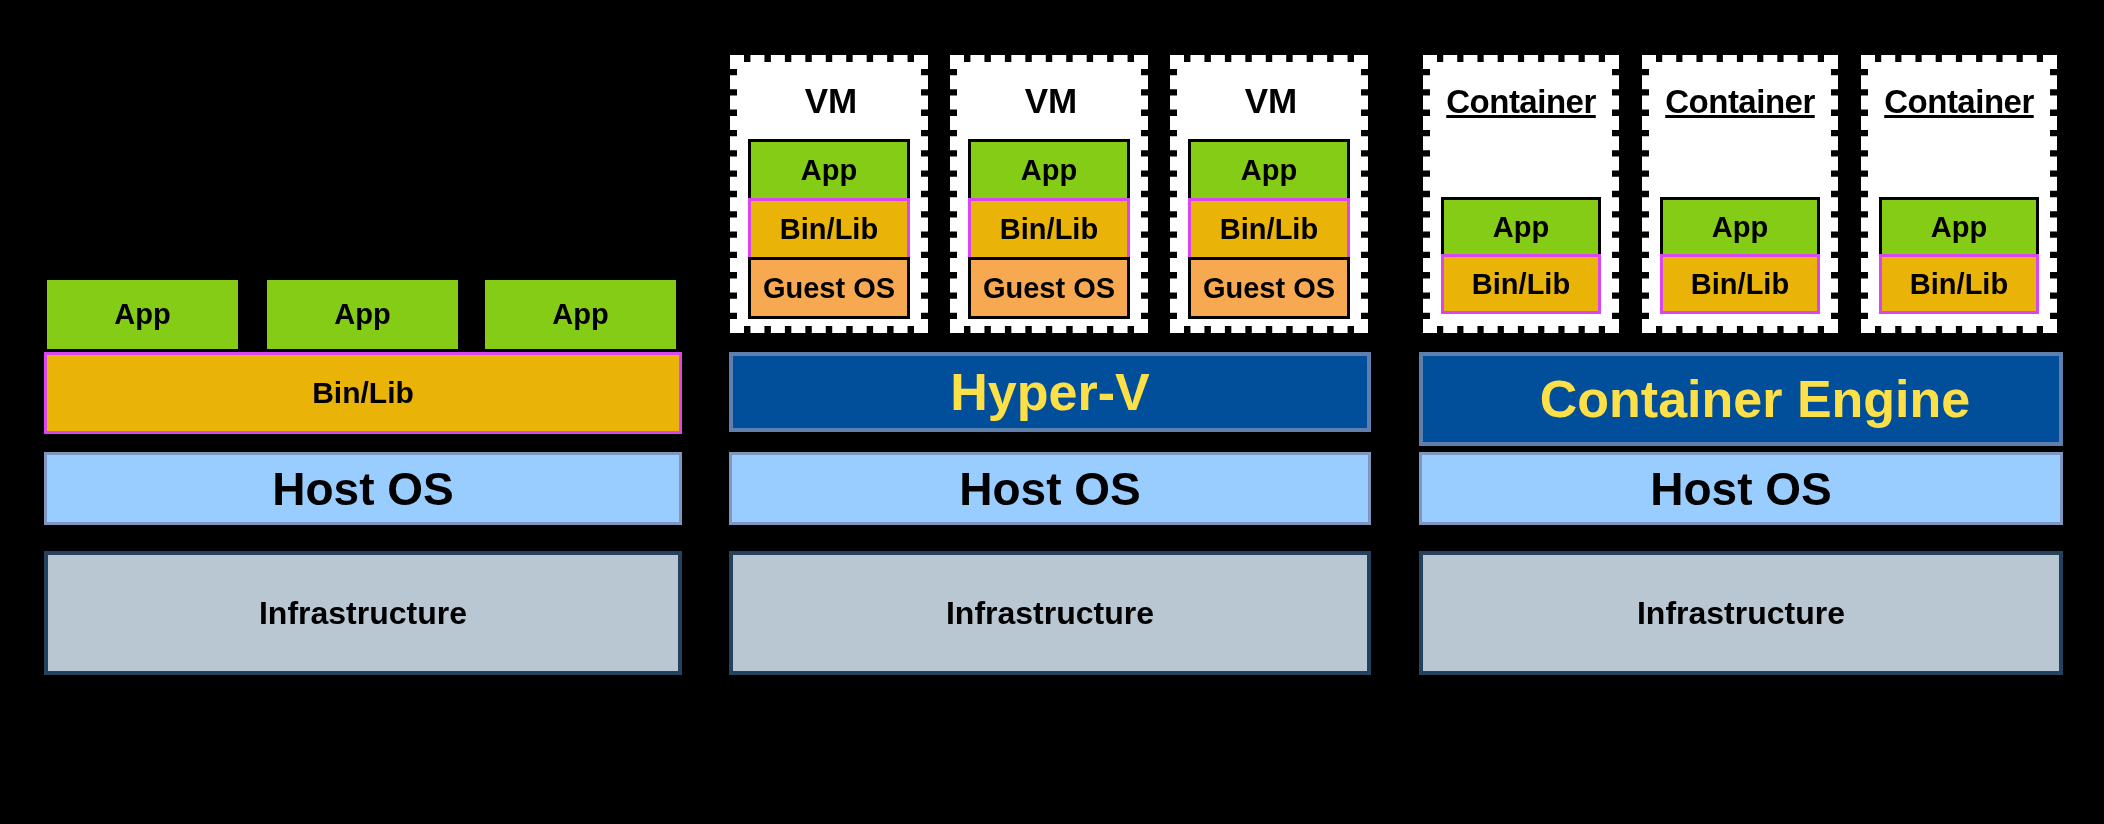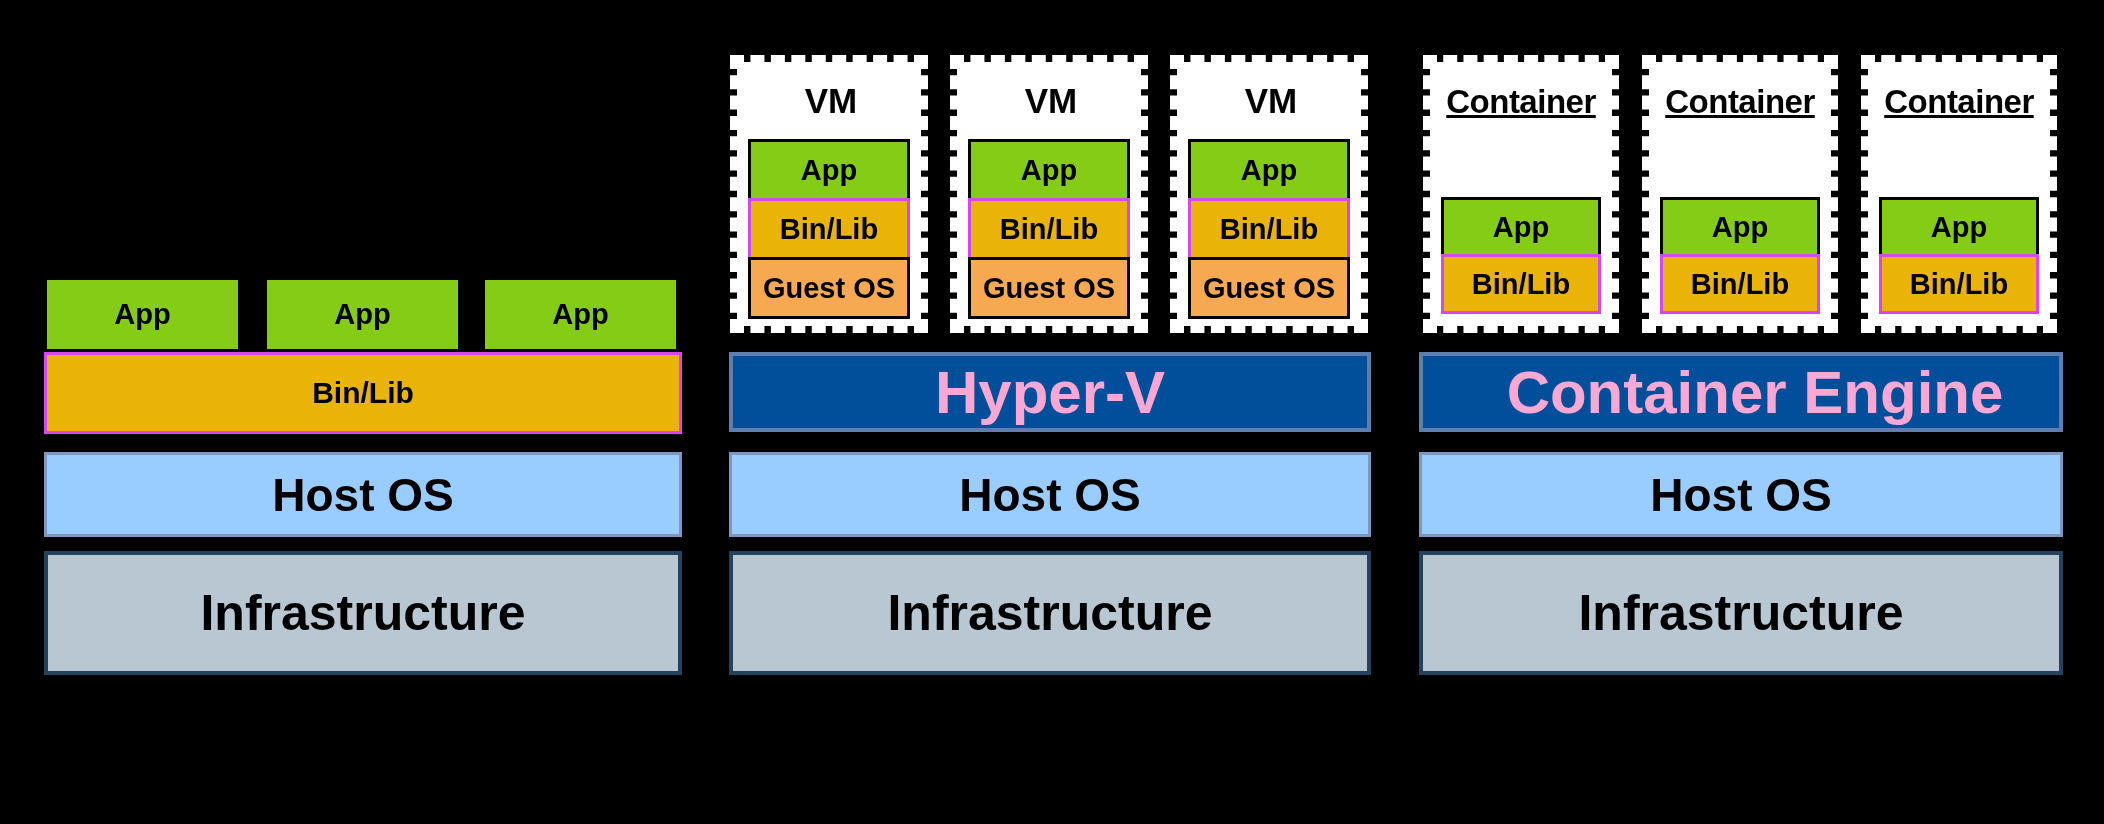--- a/index.html
+++ b/index.html
@@ -22,23 +22,23 @@
   
   .c1-app{top:277px;width:197px;height:75px;font-size:29px;}
   .c1-app-1{left:44px;}
   .c1-app-2{left:264px;}
   .c1-app-3{left:482px;}
   .c1-binlib{left:44px;top:352px;width:638px;height:82px;font-size:30px;}
   .c1-host{left:44px;width:638px;}
   .c1-infra{left:44px;width:638px;}
 
   
-  .hostos{top:452px;height:85px;background:#99CCFF;border:3px solid #7E96C0;font-size:46px;}
-  .infra{top:551px;height:124px;background:#B9C7D2;border:4px solid #24425D;font-size:50px;}
-  .platform{top:352px;height:80px;background:#014F9B;border:4px solid #5F7FAE;color:#f9a8d4;font-size:60px;}
+  .hostos{top:452px;height:73px;background:#99CCFF;border:3px solid #7E96C0;font-size:46px;}
+  .infra{top:551px;height:124px;background:#B9C7D2;border:4px solid #24425D;font-size:32px;}
+  .platform{top:352px;height:80px;background:#014F9B;border:4px solid #5F7FAE;color:#fde047;font-size:52px;}
 
   
   .vmbox{top:55px;width:198px;height:278px;background:#fff;background-clip:padding-box;
          border:7px dashed #fff;display:block;}
   .vm-1{left:730px;}
   .vm-2{left:950px;}
   .vm-3{left:1170px;}
   .vm-title{position:absolute;top:0;left:4px;right:0;height:77px;display:flex;align-items:center;justify-content:center;font-size:35px;}
   .vm-stack{position:absolute;top:77px;left:11px;width:162px;}
   .layer{box-sizing:border-box;height:62px;display:flex;align-items:center;justify-content:center;font-size:29px;}
@@ -49,21 +49,21 @@
 
   
   .ctbox{top:55px;width:196px;height:278px;background:#fff;background-clip:padding-box;
          border:7px dashed #fff;display:block;}
   .ct-1{left:1423px;}
   .ct-2{left:1642px;}
   .ct-3{left:1861px;}
   .ct-title{position:absolute;top:0;left:0;right:0;height:80px;display:flex;align-items:center;justify-content:center;font-size:33px;letter-spacing:-0.5px;text-decoration:underline;}
   .ct-stack{position:absolute;top:135px;left:11px;width:160px;}
   .ct-stack .layer{height:60px;}
-  .c3-platform{left:1419px;width:644px;height:80px;padding-left:28px;}
+  .c3-platform{left:1419px;width:644px;height:94px;padding-left:28px;}
   .c3-host{left:1419px;width:644px;}
   .c3-infra{left:1419px;width:644px;}
 </style>
 </head>
 <body>
 
 <div class="canvas">
 
   <div class="abs fill-app c1-app c1-app-1">App</div>
   <div class="abs fill-app c1-app c1-app-2">App</div>

